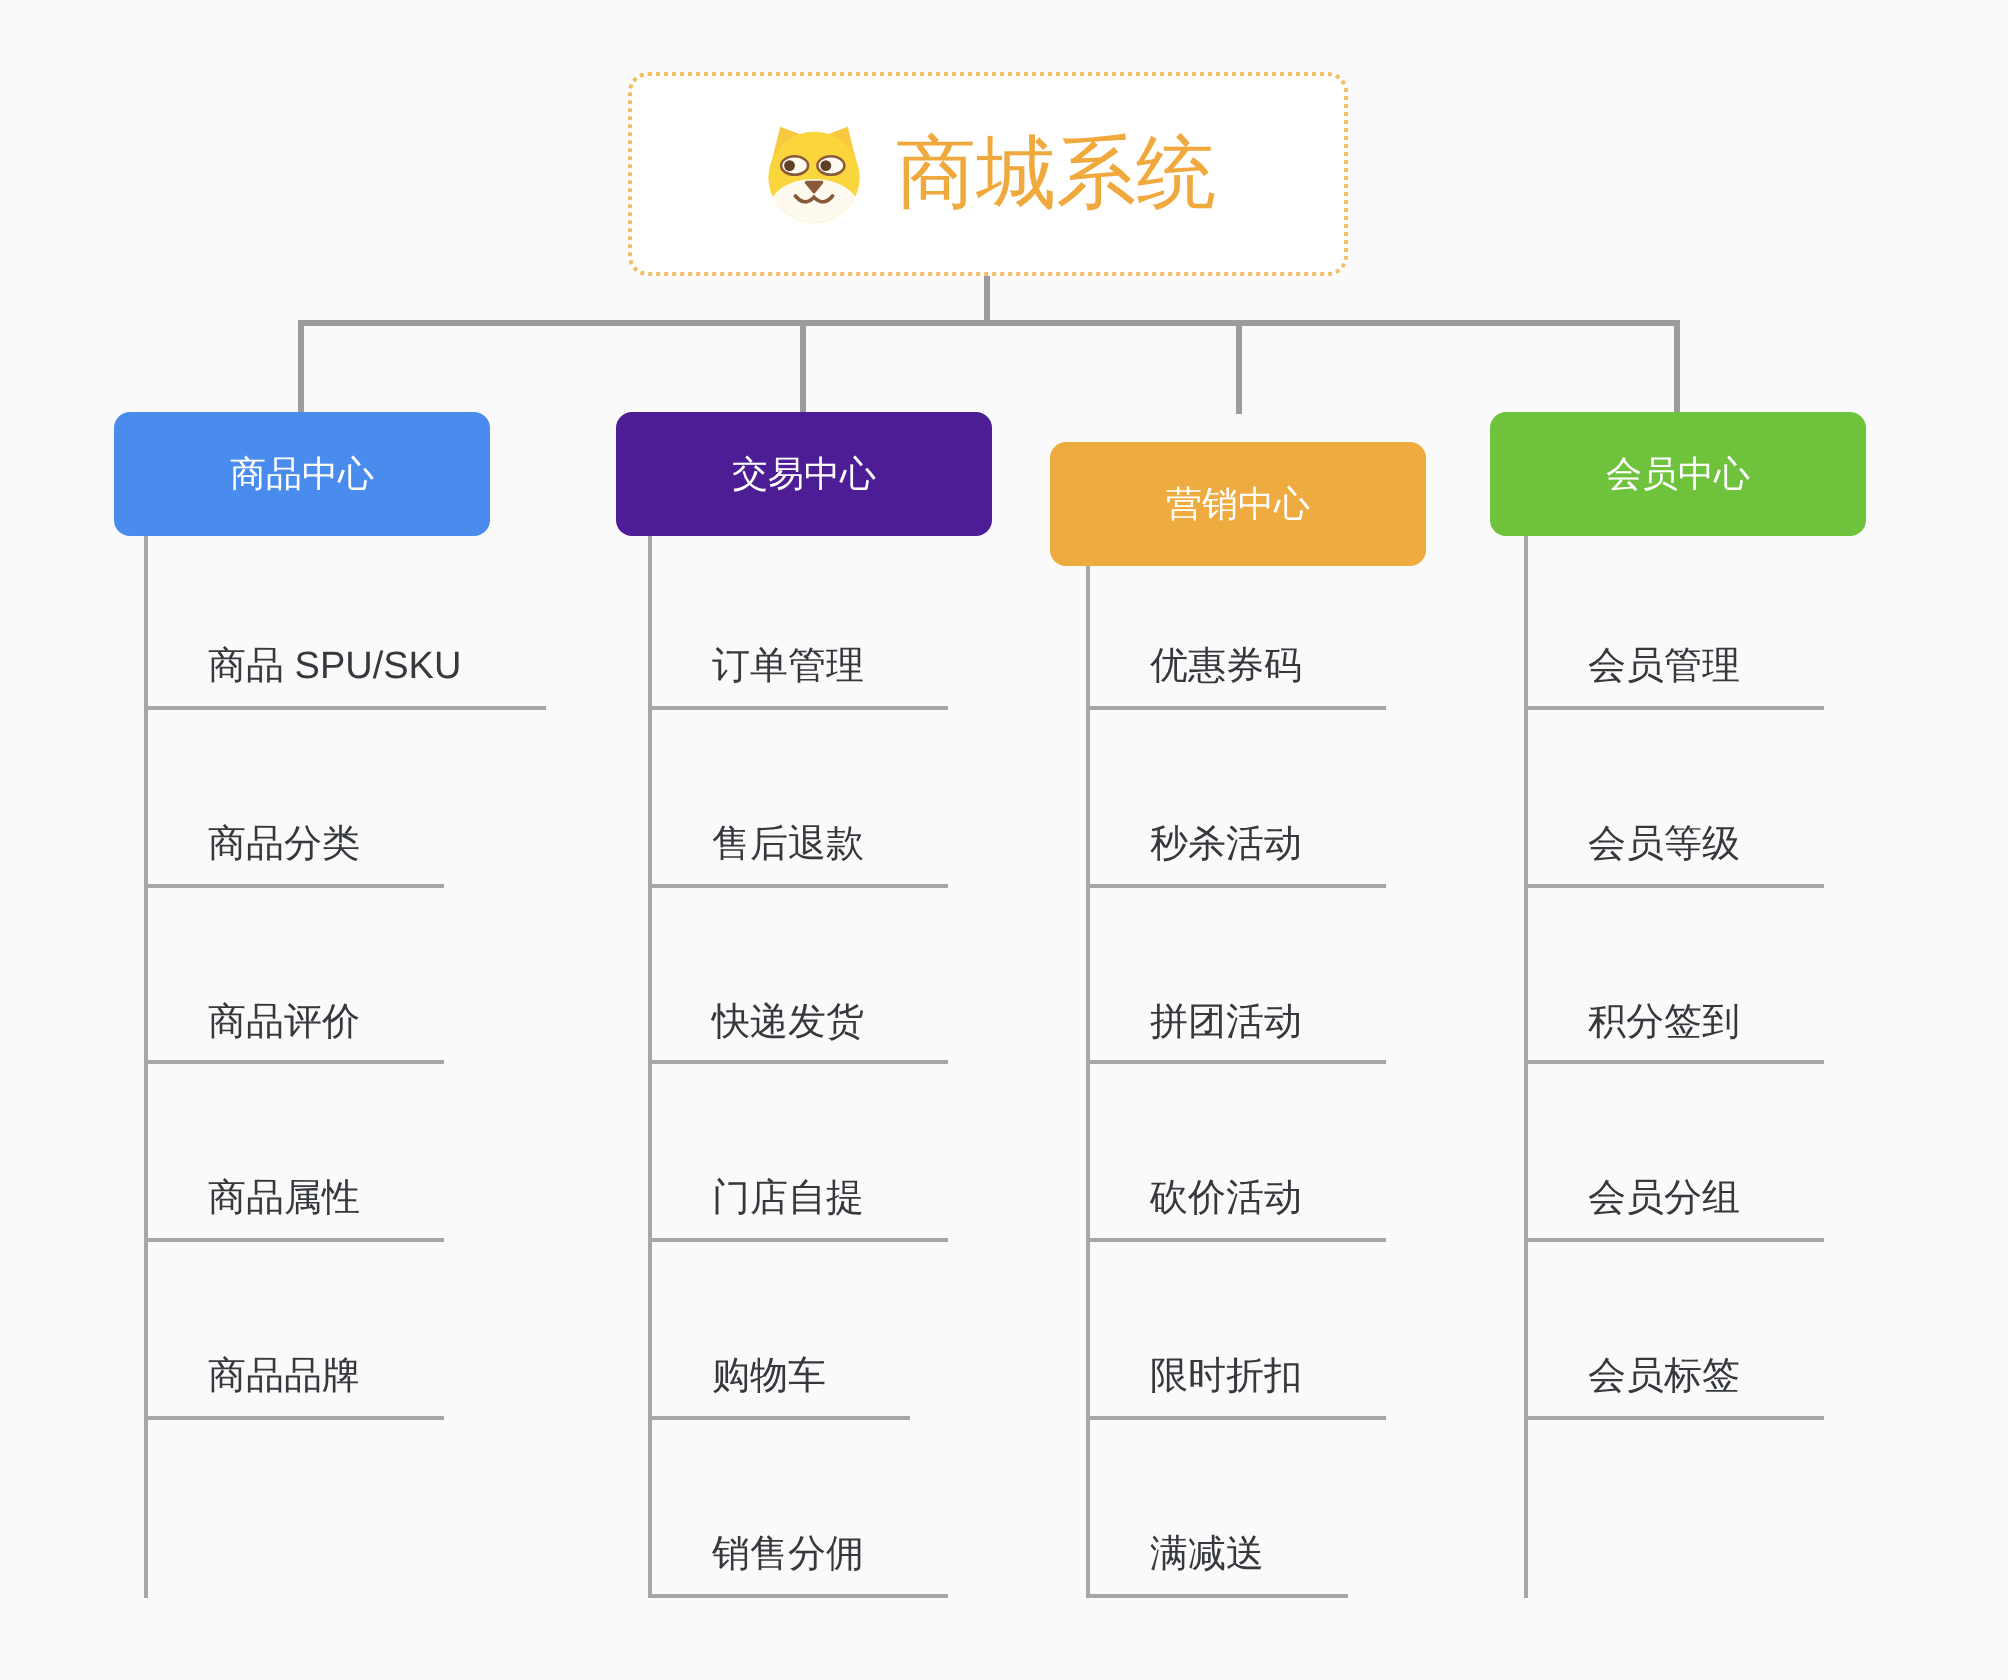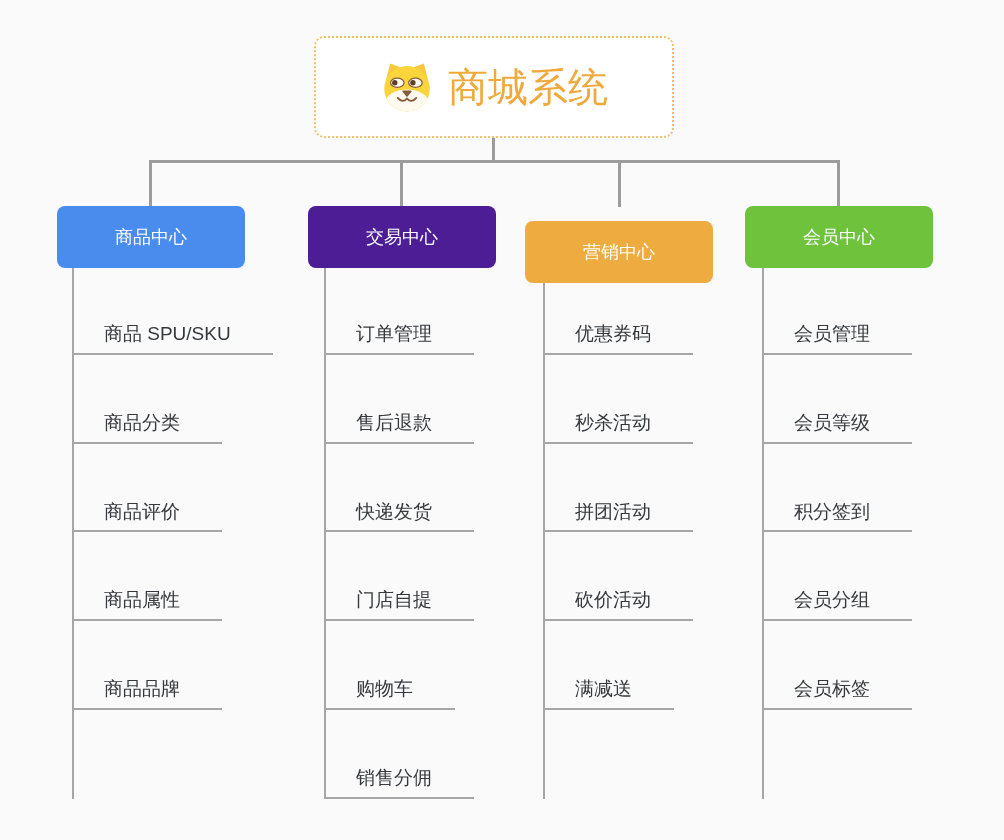--- a/index.html
+++ b/index.html
@@ -131,20 +131,23 @@
     <div class="child">
         <span>秒杀活动</span>
       </div>
     <div class="child">
         <span>拼团活动</span>
       </div>
     <div class="child">
         <span>砍价活动</span>
       </div>
     <div class="child">
+        <span>限时折扣</span>
+      </div>
+    <div class="child">
         <span>满减送</span>
       </div>
   </div>
 
   <div class="col col-3">
     <div class="child">
         <span>会员管理</span>
       </div>
     <div class="child">
         <span>会员等级</span>

